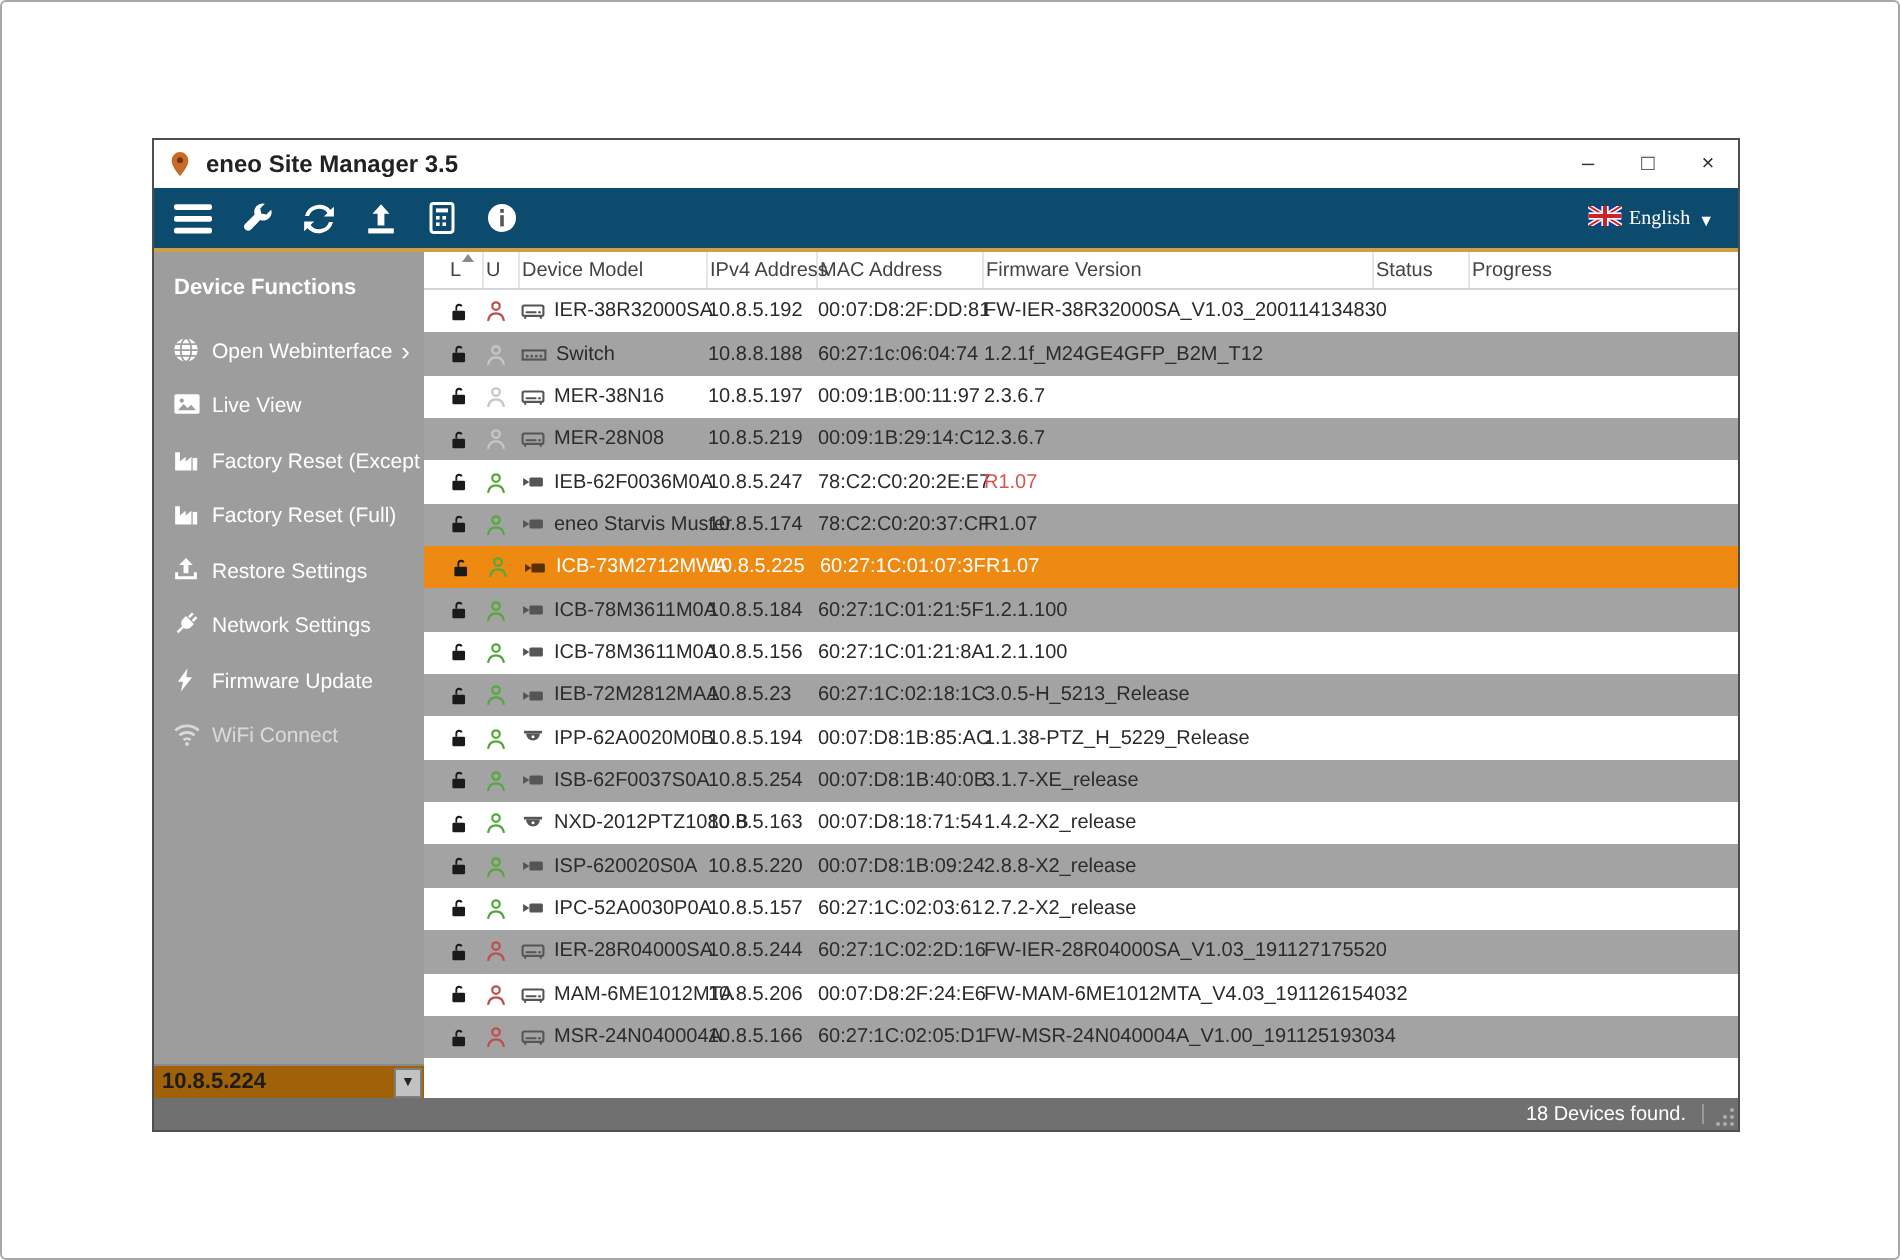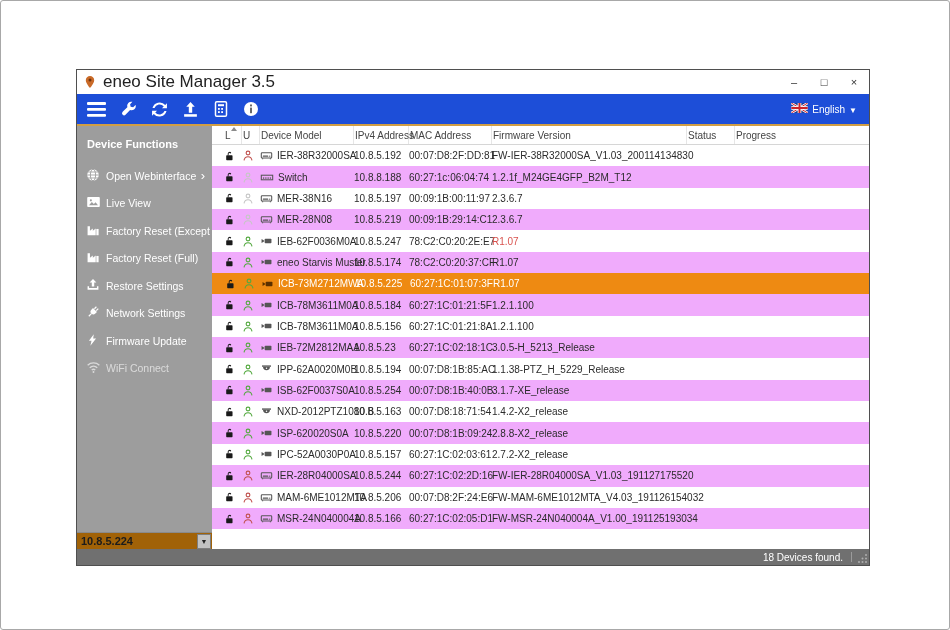--- a/index.html
+++ b/index.html
@@ -6,27 +6,27 @@
   html,body { width:950px; height:630px; }
   body { font-family: "Liberation Sans", "DejaVu Sans", sans-serif; background:#fff; }
   .canvas { position:relative; width:950px; height:630px; background:#fff; border:1px solid #a8a8a8; border-radius:3px; overflow:hidden; }
 
   .window { position:absolute; left:75px; top:68px; width:794px; height:497px;
             background:#fff; border:1px solid #4f4f4f; display:flex; flex-direction:column; }
 
   
   .titlebar { height:24px; background:#fff; display:flex; align-items:center; flex:0 0 auto; }
   .titlebar .logo { width:13px; height:15px; margin:0 6px 0 7px; display:flex; align-items:center; }
-  .title-text { font-size:17px; color:#222; }
+  .title-text { font-size:12px; color:#222;font-weight:bold; }
   .win-controls { margin-left:auto; display:flex; height:100%; }
   .win-btn { width:30px; height:100%; display:flex; align-items:center; justify-content:center;
              font-size:11px; color:#333; cursor:default; }
 
   
-  .toolbar { height:30px; background:#1d4ed8; display:flex; align-items:center; padding:0 12px 0 10px; flex:0 0 auto; }
+  .toolbar { height:30px; background:#0c4a6e; display:flex; align-items:center; padding:0 12px 0 10px; flex:0 0 auto;font-family:Liberation Serif, serif; }
   .tb-icon { color:#fff; margin-right:14px; display:flex; align-items:center; }
   .tb-icon svg { display:block; }
   .lang { margin-left:auto; display:flex; align-items:center; gap:4px; color:#fff; font-size:10px; }
   .lang .caret { font-size:8px; line-height:1; margin-top:3px; }
 
   .accent-line { height:2px; background:#D19E44; flex:0 0 auto; }
 
   
   .content { flex:1 1 auto; display:flex; min-height:0; }
 
@@ -53,21 +53,21 @@
   .thead, .trow { display:grid; grid-template-columns:18px 18px 94px 55px 83px 195px 48px 1fr;
                   padding-left:12px; align-items:center; }
   .thead { height:19px; border-bottom:1px solid #d6d6d6; flex:0 0 auto; }
   .th { font-size:10px; color:#444; height:100%; display:flex; align-items:center;
         border-right:1px solid #e6e6e6; padding-left:1px; position:relative; white-space:nowrap; overflow:visible; }
   .th:last-child { border-right:none; }
   .sort-caret { position:absolute; top:1px; left:7px; width:0; height:0;
                 border-left:3.5px solid transparent; border-right:3.5px solid transparent;
                 border-bottom:4px solid #8a8a8a; }
   .trow { height:21.35px; font-size:10px; color:#2b2b2b; cursor:default; }
-  .trow.alt { background:#f0abfc; }
+  .trow.alt { background:#a3a3a3; }
   .trow.selected { background:#EE8A12; color:#fff;padding-left:13px; }
   .cell { white-space:nowrap; overflow:visible; }
   .cell-model { display:flex; align-items:center; gap:4px; }
   .cell .icon { display:flex; align-items:center; flex:0 0 auto; }
   .cell .icon svg { display:block; }
   .fw-red { color:#D9534F; }
   .table-filler { flex:1 1 auto; background:#fff; }
 
   
   .statusbar { height:16px; background:#707070; display:flex; align-items:center; justify-content:flex-end;

